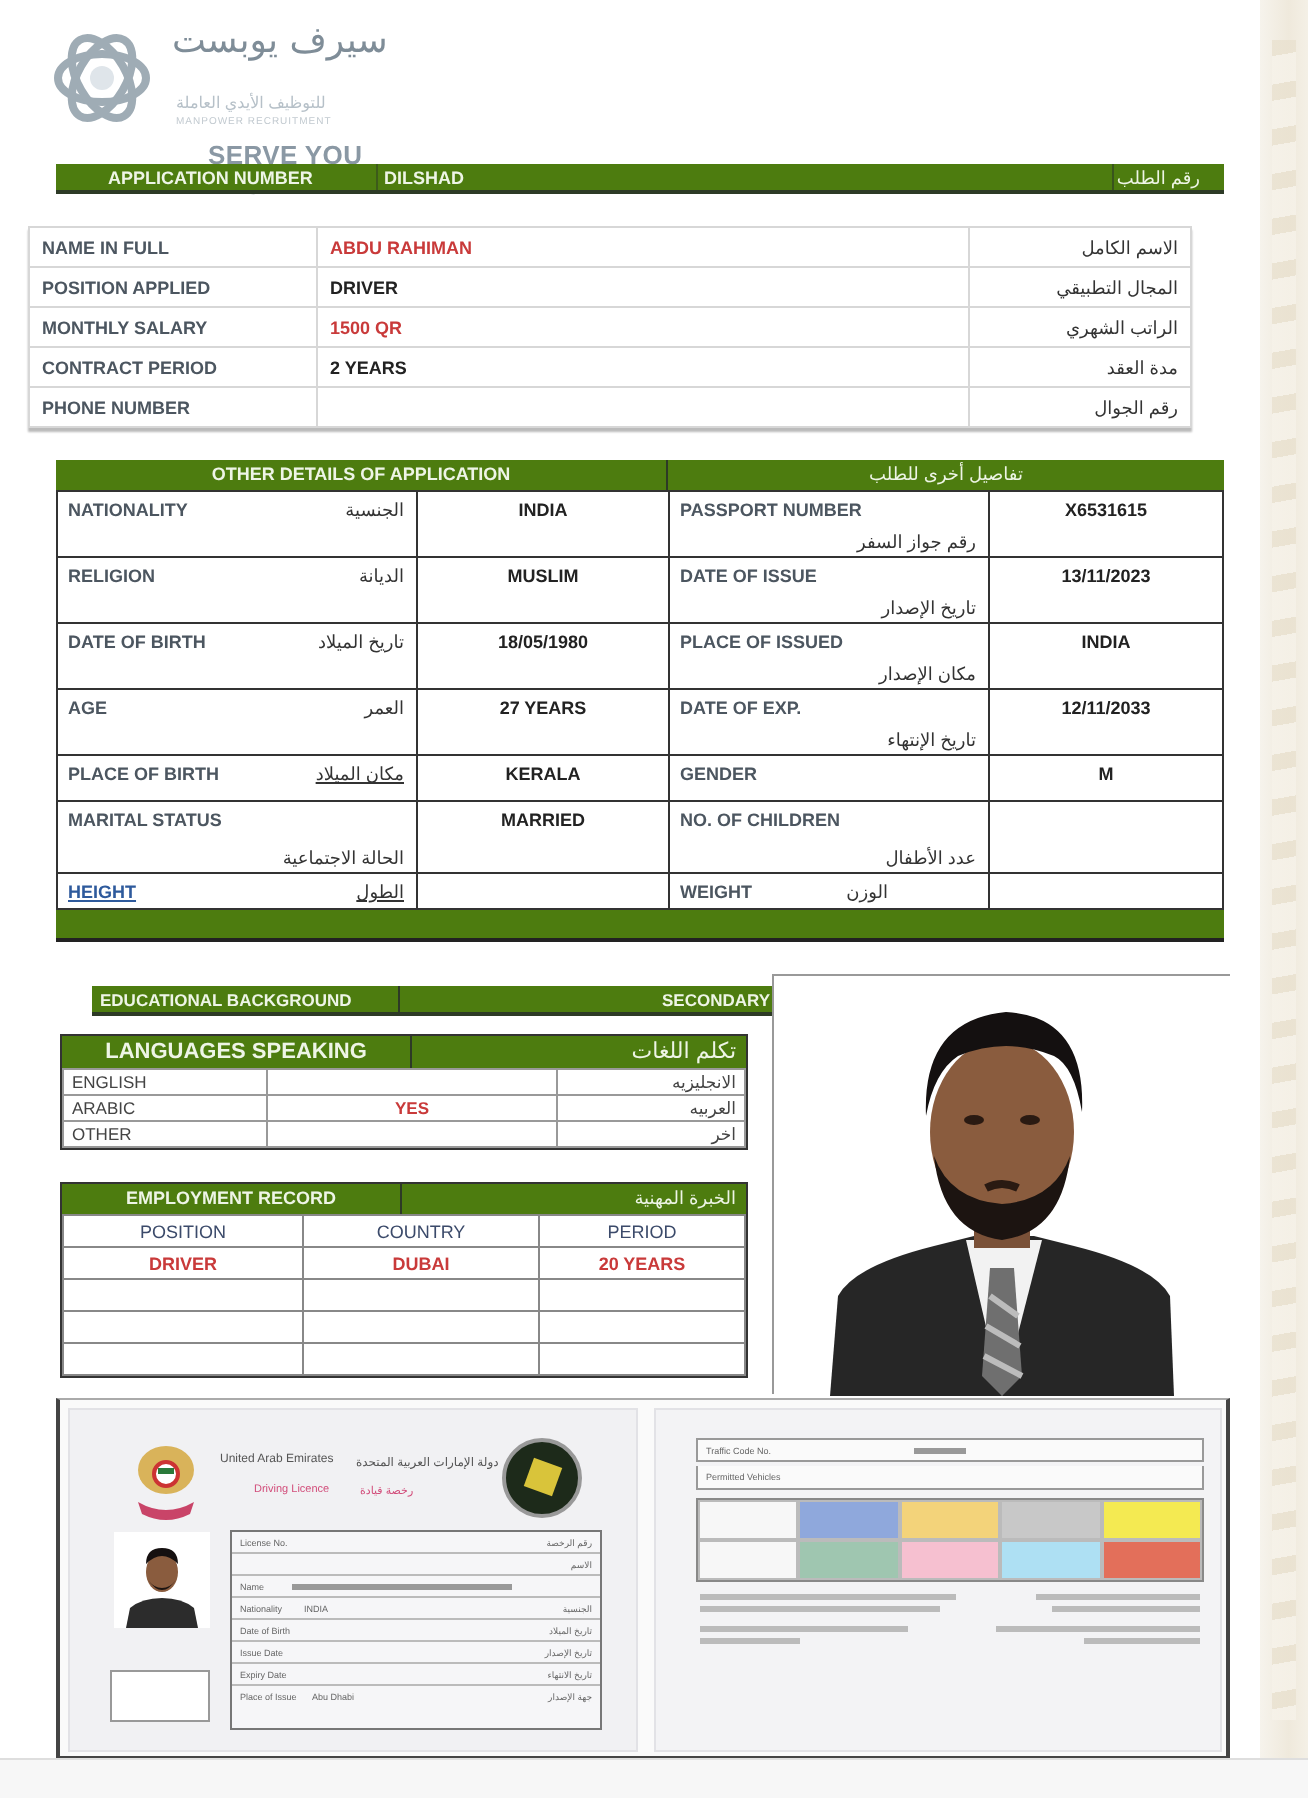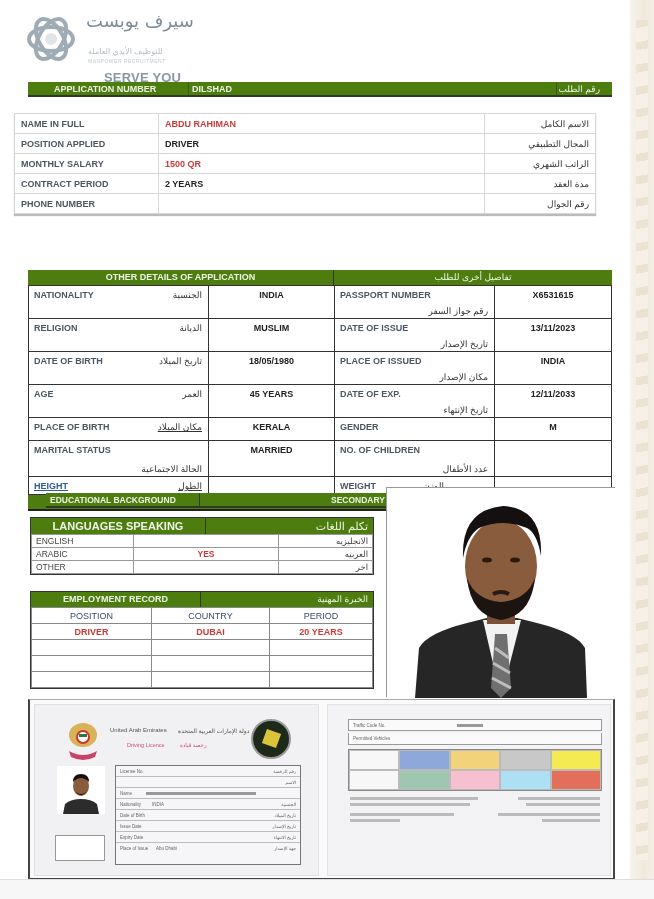--- a/index.html
+++ b/index.html
@@ -35,21 +35,21 @@
   
   table { border-collapse: collapse; }
   .t-basic { position: absolute; left: 14px; top: 113px; width: 582px; border: 1px solid #bfbfbf; box-shadow: 0 2px 1px #bbb; }
   .t-basic td { height: 20px; border: 1px solid #d7d7d7; font-size: 9px; font-weight: bold; padding: 0 6px; color: #4c5660; }
   .t-basic td.c1 { width: 144px; }
   .t-basic td.c2 { width: 326px; color: #222; }
   .t-basic td.c3 { text-align: right; direction: rtl; color: #333; font-weight: normal; }
   .red { color: #c93a3a !important; }
 
   
-  .od-wrap { position: absolute; left: 28px; top: 230px; width: 584px; margin-top: 40px; }
+  .od-wrap { position: absolute; left: 28px; top: 230px; width: 584px; }
   .od-head { display: flex; height: 15px; }
   .od-head div { color: #eef5e6; font-size: 9px; font-weight: bold; line-height: 15px; text-align: center; }
   .od-head .l { width: 306px; border-right: 1px solid #2d3a26; }
   .od-head .r { flex: 1; direction: rtl; font-weight: normal; }
   .t-od { width: 584px; border: 1px solid #222; }
   .t-od td { border: 1px solid #333; font-size: 9px; font-weight: bold; color: #4c5660; vertical-align: top; padding: 4px 5px 0 5px; position: relative; }
   .t-od td.lab { width: 180px; }
   .t-od td.val { width: 126px; text-align: center; color: #222; }
   .t-od td.lab2 { width: 160px; }
   .t-od td.val2 { text-align: center; color: #222; }
@@ -189,21 +189,21 @@
         <td class="val2">13/11/2023</td>
       </tr>
       <tr style="height:33px">
         <td class="lab"><span>DATE OF BIRTH</span><span class="ar">تاريخ الميلاد</span></td>
         <td class="val">18/05/1980</td>
         <td class="lab2"><span>PLACE OF ISSUED</span><span class="ar-b">مكان الإصدار</span></td>
         <td class="val2">INDIA</td>
       </tr>
       <tr style="height:33px">
         <td class="lab"><span>AGE</span><span class="ar">العمر</span></td>
-        <td class="val">45 YEARS</td>
+        <td class="val">27 YEARS</td>
         <td class="lab2"><span>DATE OF EXP.</span><span class="ar-b">تاريخ الإنتهاء</span></td>
         <td class="val2">12/11/2033</td>
       </tr>
       <tr style="height:23px">
         <td class="lab"><span>PLACE OF BIRTH</span><span class="ar u">مكان الميلاد</span></td>
         <td class="val">KERALA</td>
         <td class="lab2"><span>GENDER</span></td>
         <td class="val2">M</td>
       </tr>
       <tr style="height:36px">

